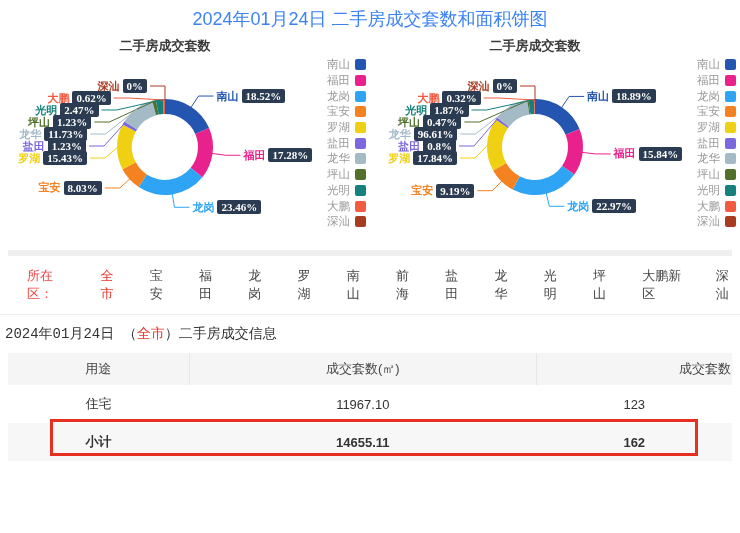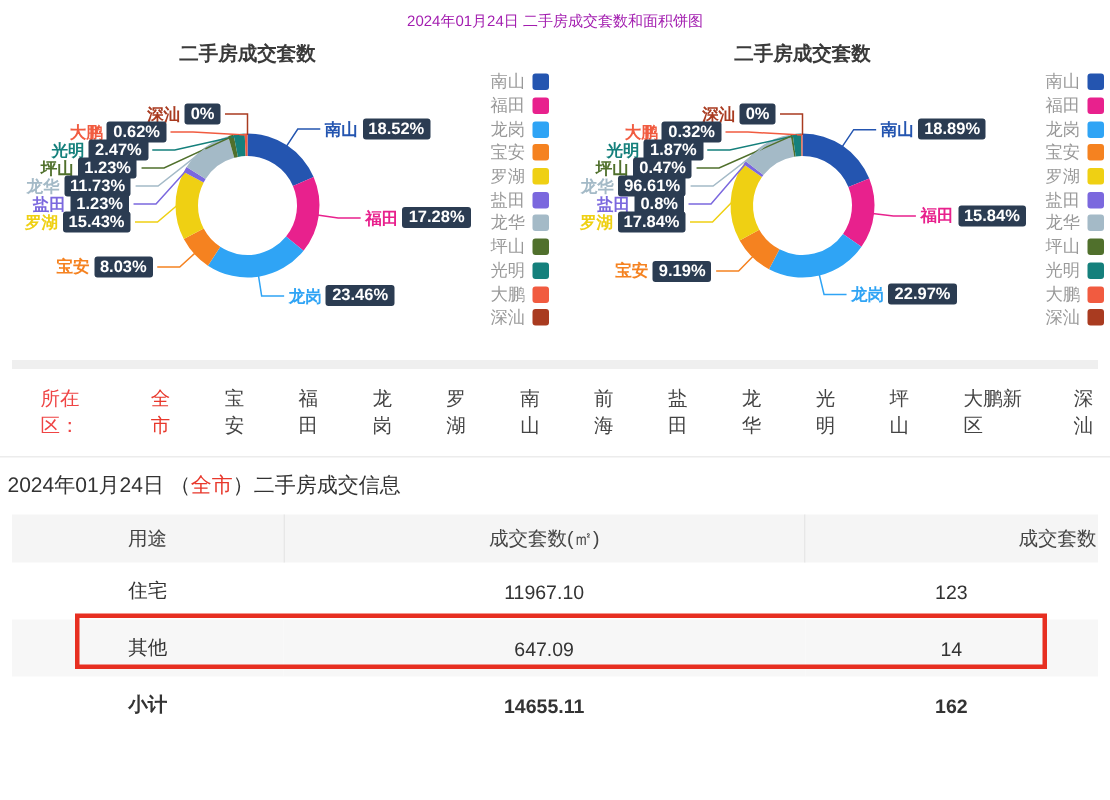--- a/index.html
+++ b/index.html
@@ -1,39 +1,39 @@
 <!DOCTYPE html>
 <html><head>
 <meta charset="utf-8">
 <style>
   html,body{margin:0;padding:0;background:#fff;}
   body{width:740px;height:533px;overflow:hidden;font-family:"Liberation Sans","DejaVu Sans",sans-serif;color:#333;position:relative;}
 
-  .page-title{padding-top:7px;text-align:center;font-size:10px;color:#a21caf;}
-
-  .charts{display:flex;margin-top:6px;}
+  .page-title{padding-top:7px;text-align:center;font-size:18px;color:#3b82f6;}
+
+  .charts{display:flex;margin-top:6px;font-family:Liberation Serif, serif;}
   .chart-panel{position:relative;width:370px;height:210px;}
   .chart-title{position:absolute;top:0;left:0;width:330px;text-align:center;font-size:13px;font-weight:700;color:#3a3a3a;}
   .chart-svg{position:absolute;left:0;top:0;}
   .pie-label{position:absolute;display:flex;align-items:center;white-space:nowrap;height:18px;}
   .pl-name{font-size:11px;font-weight:700;margin-right:3px;}
   .pl-box{background:#2b3c52;color:#fff;font-size:11px;font-weight:700;padding:1px 4px;border-radius:2px;}
   .legend{position:absolute;left:316px;top:20px;}
   .lg-row{display:flex;align-items:center;height:15.7px;cursor:pointer;}
   .lg-name{color:#999;font-size:11.5px;width:34px;text-align:right;margin-right:5px;}
   .lg-sq{width:11px;height:11px;border-radius:2px;display:inline-block;}
 
   .divider{height:6px;background:#efefef;margin:3px 8px 0;}
 
   .filter-row{display:flex;align-items:center;gap:25px;padding:11px 0 11px 27px;border-bottom:1px solid #ececec;font-size:13px;color:#444;}
   .filter-label{color:#ef4444;}
   .filter-opt{cursor:pointer;}
   .filter-opt.selected{color:#e8382c;}
 
-  .info-heading{margin:10px 0 0 5px;font-size:14px;color:#333;height:20px;}
+  .info-heading{margin:10px 0 0 5px;font-size:14px;color:#333;height:20px;font-family:Liberation Mono, monospace;}
   .info-scope{color:#e8382c;}
 
   .table-wrap{position:relative;margin:8px 8px 0;}
   table{width:100%;border-collapse:collapse;table-layout:fixed;font-size:13px;}
   col.c1{width:25%;} col.c2{width:48%;} col.c3{width:27%;}
   thead th{background:#f5f5f5;height:30px;font-weight:400;color:#444;border-right:1px solid #e7e7e7;}
   thead th:last-child{border-right:none;text-align:right;}
   tbody td{height:36px;text-align:center;color:#333;}
   tbody tr:nth-child(even){background:#f7f7f7;}
   tbody tr.bold td{font-weight:700;}
@@ -316,25 +316,20 @@
           <th>成交套数(㎡)</th>
           <th>成交套数</th>
         </tr>
       </thead>
     <tbody>
         <tr>
           <td>住宅</td>
           <td>11967.10</td>
           <td>123</td>
         </tr>
-        <tr>
-          <td>其他</td>
-          <td>647.09</td>
-          <td>14</td>
-        </tr>
         <tr class="bold">
           <td>小计</td>
           <td>14655.11</td>
           <td>162</td>
         </tr>
       </tbody>
   </table>
   <div class="hl-box"></div>
 </div>
 

